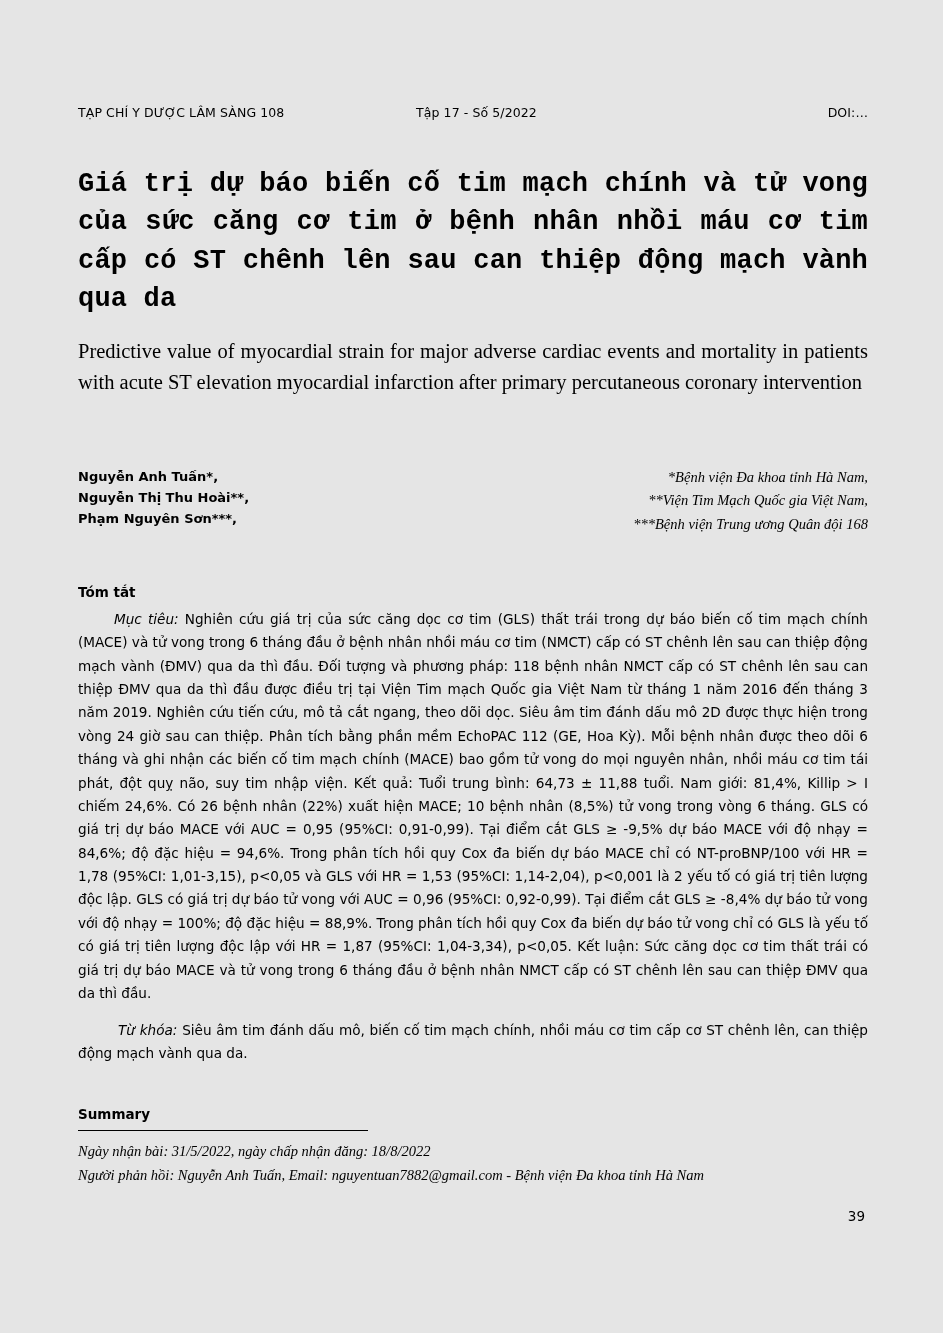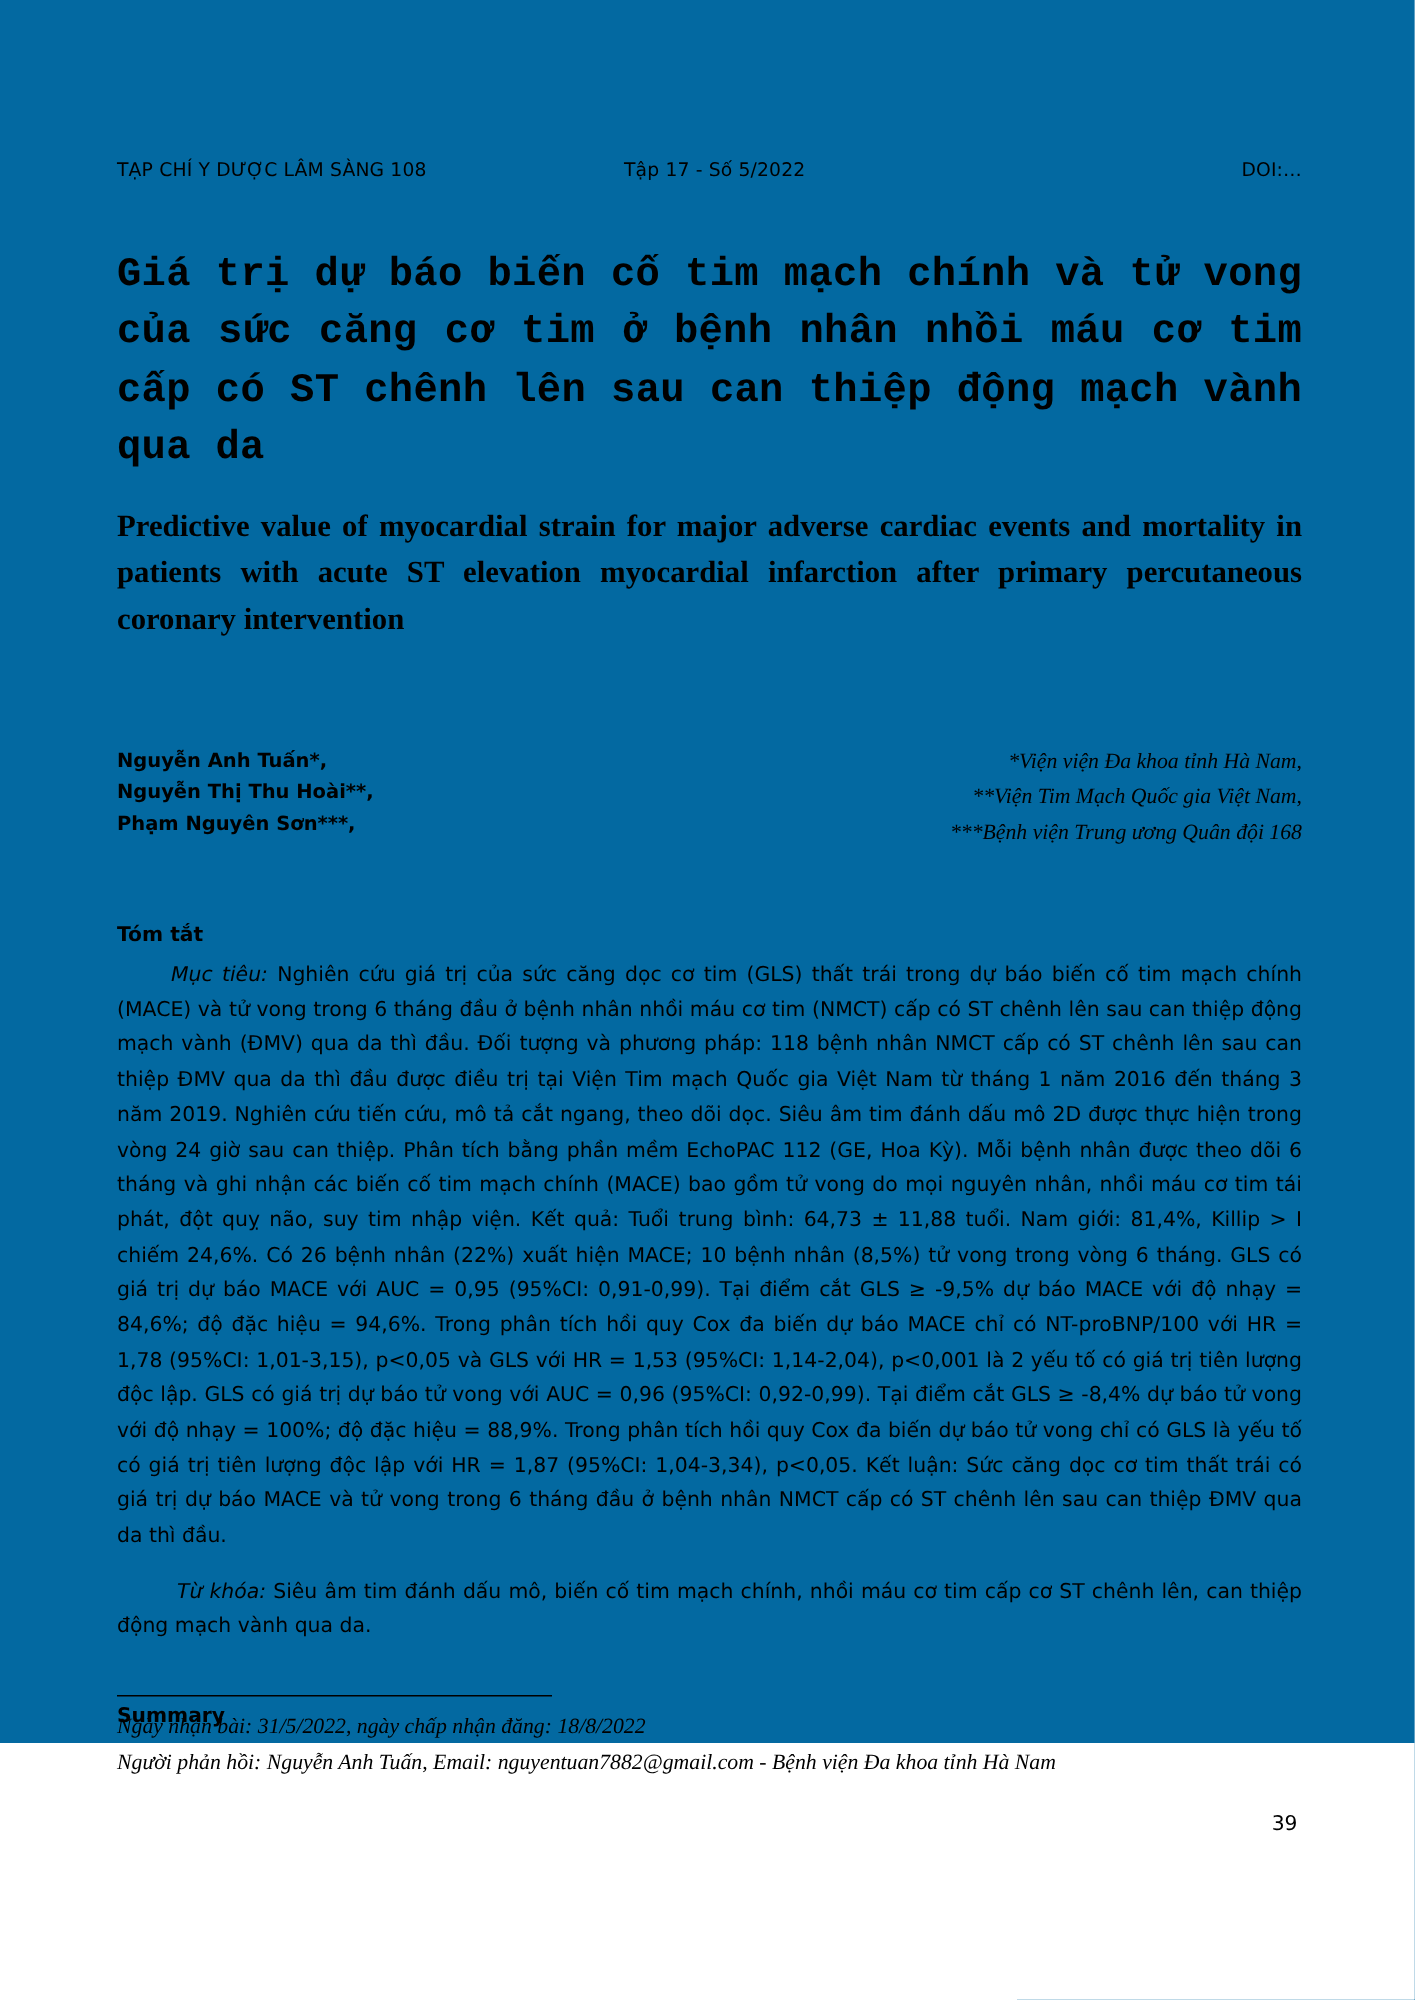--- a/index.html
+++ b/index.html
@@ -12,22 +12,22 @@
     height: 1333px;
     font-family: "Liberation Serif", serif;
     color: #000000;
     position: relative;
     overflow: hidden;
   }
   .page {
     position: absolute;
     left: 0; top: 0;
     width: 943px;
-    height: 1162px;
-    background: #0369a1;
+    height: 1333px;
+    background: #e5e5e5;
   }
   .content {
     position: absolute;
     left: 78px;
     top: 0;
     width: 790px;
   }
 
   
   .runhead {
@@ -58,21 +58,21 @@
     font-weight: bold;
     font-size: 27px;
     line-height: 1.42;
     text-align: justify;
     text-align-last: left;
     letter-spacing: 0.2px;
   }
   .title-en {
     margin-top: 4px;
     font-family: "Liberation Serif", serif;
-    font-weight: bold;
+    font-weight: normal;
     font-size: 20.5px;
     line-height: 1.5;
     text-align: justify;
     text-align-last: left;
   }
 
   
   .authors-block {
     margin-top: 68px;
     position: relative;
@@ -178,21 +178,21 @@
 
     <h2 class="title-en">Predictive value of myocardial strain for major adverse cardiac events and mortality in patients with acute ST elevation myocardial infarction after primary percutaneous coronary intervention</h2>
 
     <div class="authors-block">
       <div class="authors-left">
         <div>Nguyễn Anh Tuấn*,</div>
         <div>Nguyễn Thị Thu Hoài**,</div>
         <div>Phạm Nguyên Sơn***,</div>
       </div>
       <div class="authors-right">
-        <div>*Viện viện Đa khoa tỉnh Hà Nam,</div>
+        <div>*Bệnh viện Đa khoa tỉnh Hà Nam,</div>
         <div>**Viện Tim Mạch Quốc gia Việt Nam,</div>
         <div>***Bệnh viện Trung ương Quân đội 168</div>
       </div>
     </div>
 
     <div class="sec-head">Tóm tắt</div>
 
     <p class="abstract"><span class="lead">Mục tiêu:</span><span> Nghiên cứu giá trị của sức căng dọc cơ tim (GLS) thất trái trong dự báo biến cố tim mạch chính (MACE) và tử vong trong 6 tháng đầu ở bệnh nhân nhồi máu cơ tim (NMCT) cấp có ST chênh lên sau can thiệp động mạch vành (ĐMV) qua da thì đầu. Đối tượng và phương pháp: 118 bệnh nhân NMCT cấp có ST chênh lên sau can thiệp ĐMV qua da thì đầu được điều trị tại Viện Tim mạch Quốc gia Việt Nam từ tháng 1 năm 2016 đến tháng 3 năm 2019. Nghiên cứu tiến cứu, mô tả cắt ngang, theo dõi dọc. Siêu âm tim đánh dấu mô 2D được thực hiện trong vòng 24 giờ sau can thiệp. Phân tích bằng phần mềm EchoPAC 112 (GE, Hoa Kỳ). Mỗi bệnh nhân được theo dõi 6 tháng và ghi nhận các biến cố tim mạch chính (MACE) bao gồm tử vong do mọi nguyên nhân, nhồi máu cơ tim tái phát, đột quỵ não, suy tim nhập viện. Kết quả: Tuổi trung bình: 64,73 ± 11,88 tuổi. Nam giới: 81,4%, Killip &gt; I chiếm 24,6%. Có 26 bệnh nhân (22%) xuất hiện MACE; 10 bệnh nhân (8,5%) tử vong trong vòng 6 tháng. GLS có giá trị dự báo MACE với AUC = 0,95 (95%CI: 0,91-0,99). Tại điểm cắt GLS ≥ -9,5% dự báo MACE với độ nhạy = 84,6%; độ đặc hiệu = 94,6%. Trong phân tích hồi quy Cox đa biến dự báo MACE chỉ có NT-proBNP/100 với HR = 1,78 (95%CI: 1,01-3,15), p&lt;0,05 và GLS với HR = 1,53 (95%CI: 1,14-2,04), p&lt;0,001 là 2 yếu tố có giá trị tiên lượng độc lập. GLS có giá trị dự báo tử vong với AUC = 0,96 (95%CI: 0,92-0,99). Tại điểm cắt GLS ≥ -8,4% dự báo tử vong với độ nhạy = 100%; độ đặc hiệu = 88,9%. Trong phân tích hồi quy Cox đa biến dự báo tử vong chỉ có GLS là yếu tố có giá trị tiên lượng độc lập với HR = 1,87 (95%CI: 1,04-3,34), p&lt;0,05. Kết luận: Sức căng dọc cơ tim thất trái có giá trị dự báo MACE và tử vong trong 6 tháng đầu ở bệnh nhân NMCT cấp có ST chênh lên sau can thiệp ĐMV qua da thì đầu.</span></p>
 
     <p class="keywords"><span class="lead">Từ khóa:</span><span> Siêu âm tim đánh dấu mô, biến cố tim mạch chính, nhồi máu cơ tim cấp cơ ST chênh lên, can thiệp động mạch vành qua da.</span></p>

